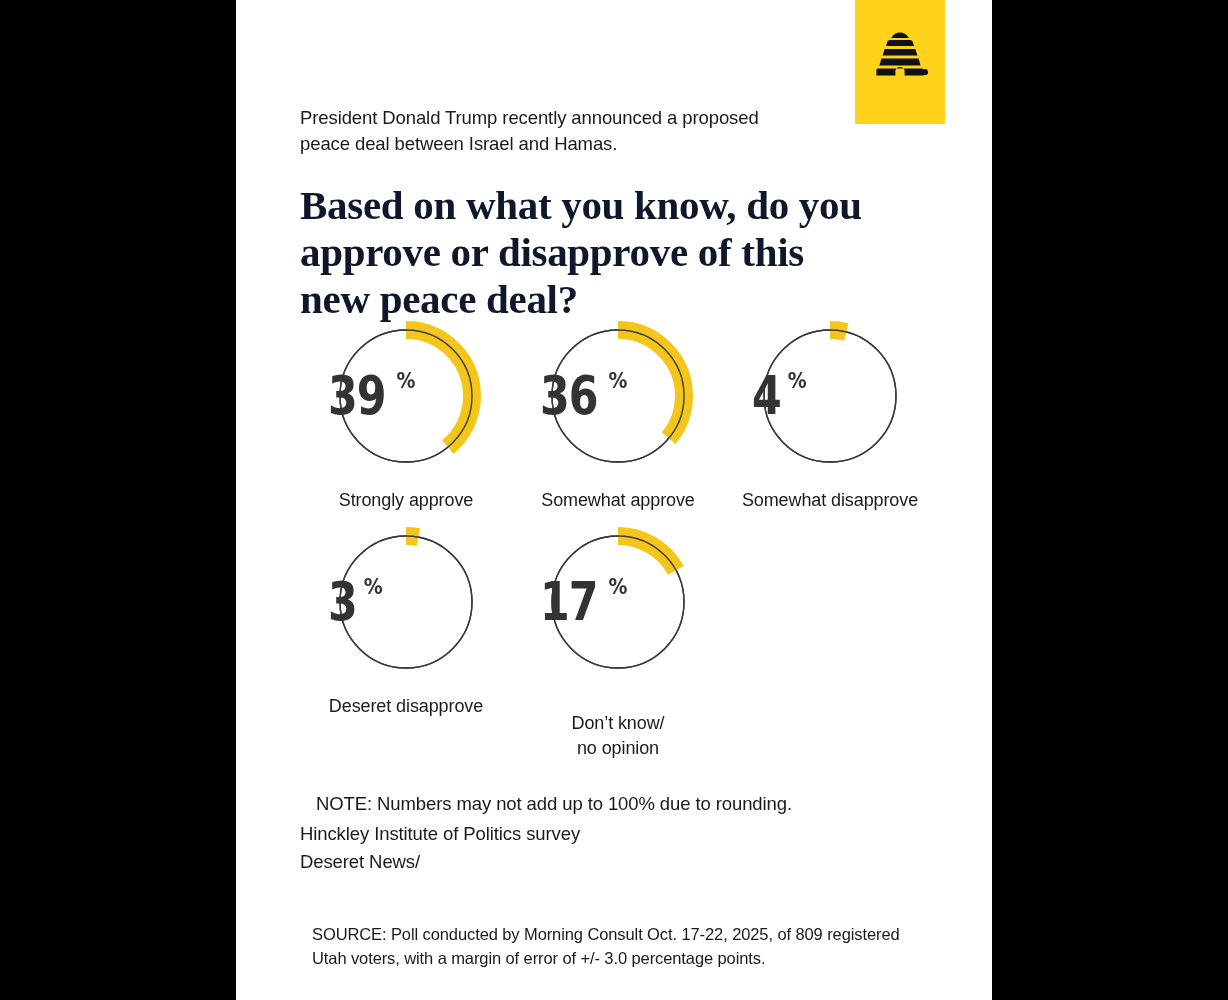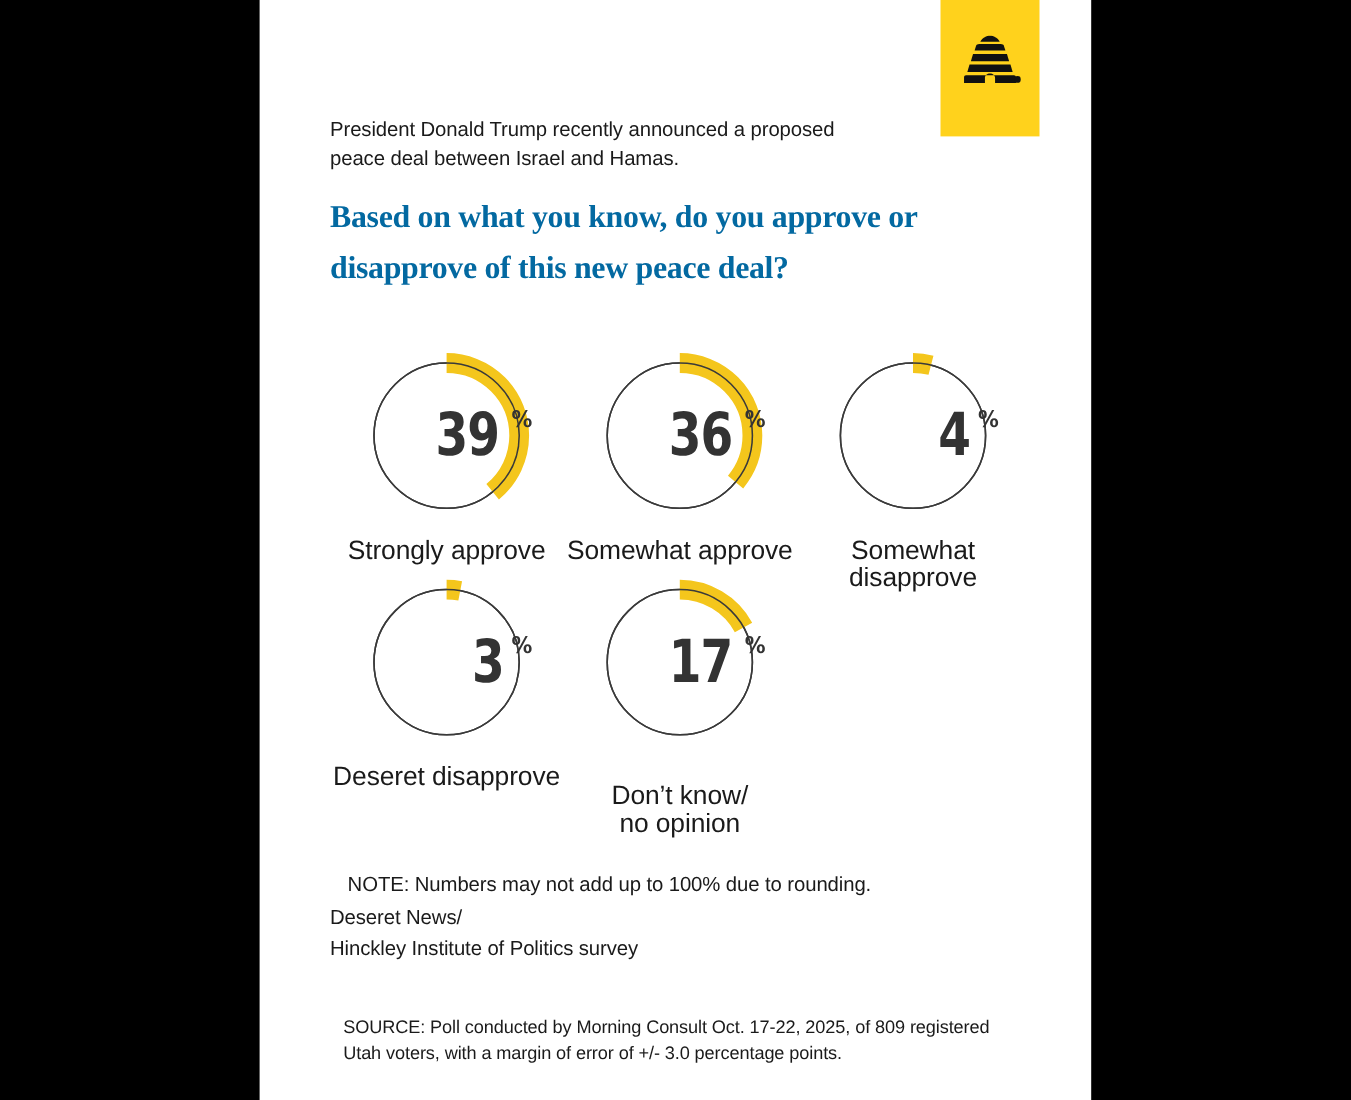--- a/index.html
+++ b/index.html
@@ -70,23 +70,23 @@
     letter-spacing: -0.1px;
   }
 
   .headline {
     position: absolute;
     top: 155px;
     left: 0;
     width: 580px;
     font-family: "Liberation Serif", "DejaVu Serif", serif;
     font-weight: bold;
-    font-size: 29px;
+    font-size: 41px;
     line-height: 47px;
-    color: #0369a1;
+    color: #0f172a;
     letter-spacing: -0.3px;
   }
 
   
   .gauge-row {
     position: absolute;
     left: 0;
     display: flex;
   }
   #row1 { top: 318px; }
@@ -111,21 +111,21 @@
     display: block;
   }
   .dial .readout {
     position: absolute;
     left: 0;
     top: 0;
     width: 156px;
     height: 156px;
     display: flex;
     align-items: center;
-    justify-content: flex-end;
+    justify-content: flex-start;
   }
   .readout .inner {
     position: relative;
     display: inline-block;
     white-space: nowrap;
   }
   .num {
     font-family: "DejaVu Sans Condensed", "Liberation Sans Narrow", "Liberation Sans", sans-serif;
     font-weight: bold;
     font-size: 54px;
@@ -144,21 +144,21 @@
     color: #333333;
     display: inline-block;
     vertical-align: top;
     position: relative;
     top: 2px;
     margin-left: 3px;
   }
 
   .gauge-label {
     margin-top: 14px;
-    font-size: 24px;
+    font-size: 18px;
     line-height: 25px;
     color: #1a1a1a;
     text-align: center;
     letter-spacing: -0.1px;
   }
 
   
   .note {
     position: absolute;
     top: 772px;
@@ -307,21 +307,21 @@
           </div>
           <div class="gauge-label" style="white-space:pre-line;margin-top:31px;">Don’t know/
 no opinion</div>
         </div>
 
       </div>
 
       <p class="note">NOTE: Numbers may not add up to 100% due to rounding.</p>
 
       <div class="credit">
+        <div>Hinckley Institute of Politics survey</div>
         <div>Deseret News/</div>
-        <div>Hinckley Institute of Politics survey</div>
       </div>
 
       <p class="source">SOURCE: Poll conducted by Morning Consult Oct. 17-22, 2025, of 809 registered Utah voters, with a margin of error of +/- 3.0 percentage points.</p>
 
     </div>
   </div>
 </div>
 
 </body></html>

